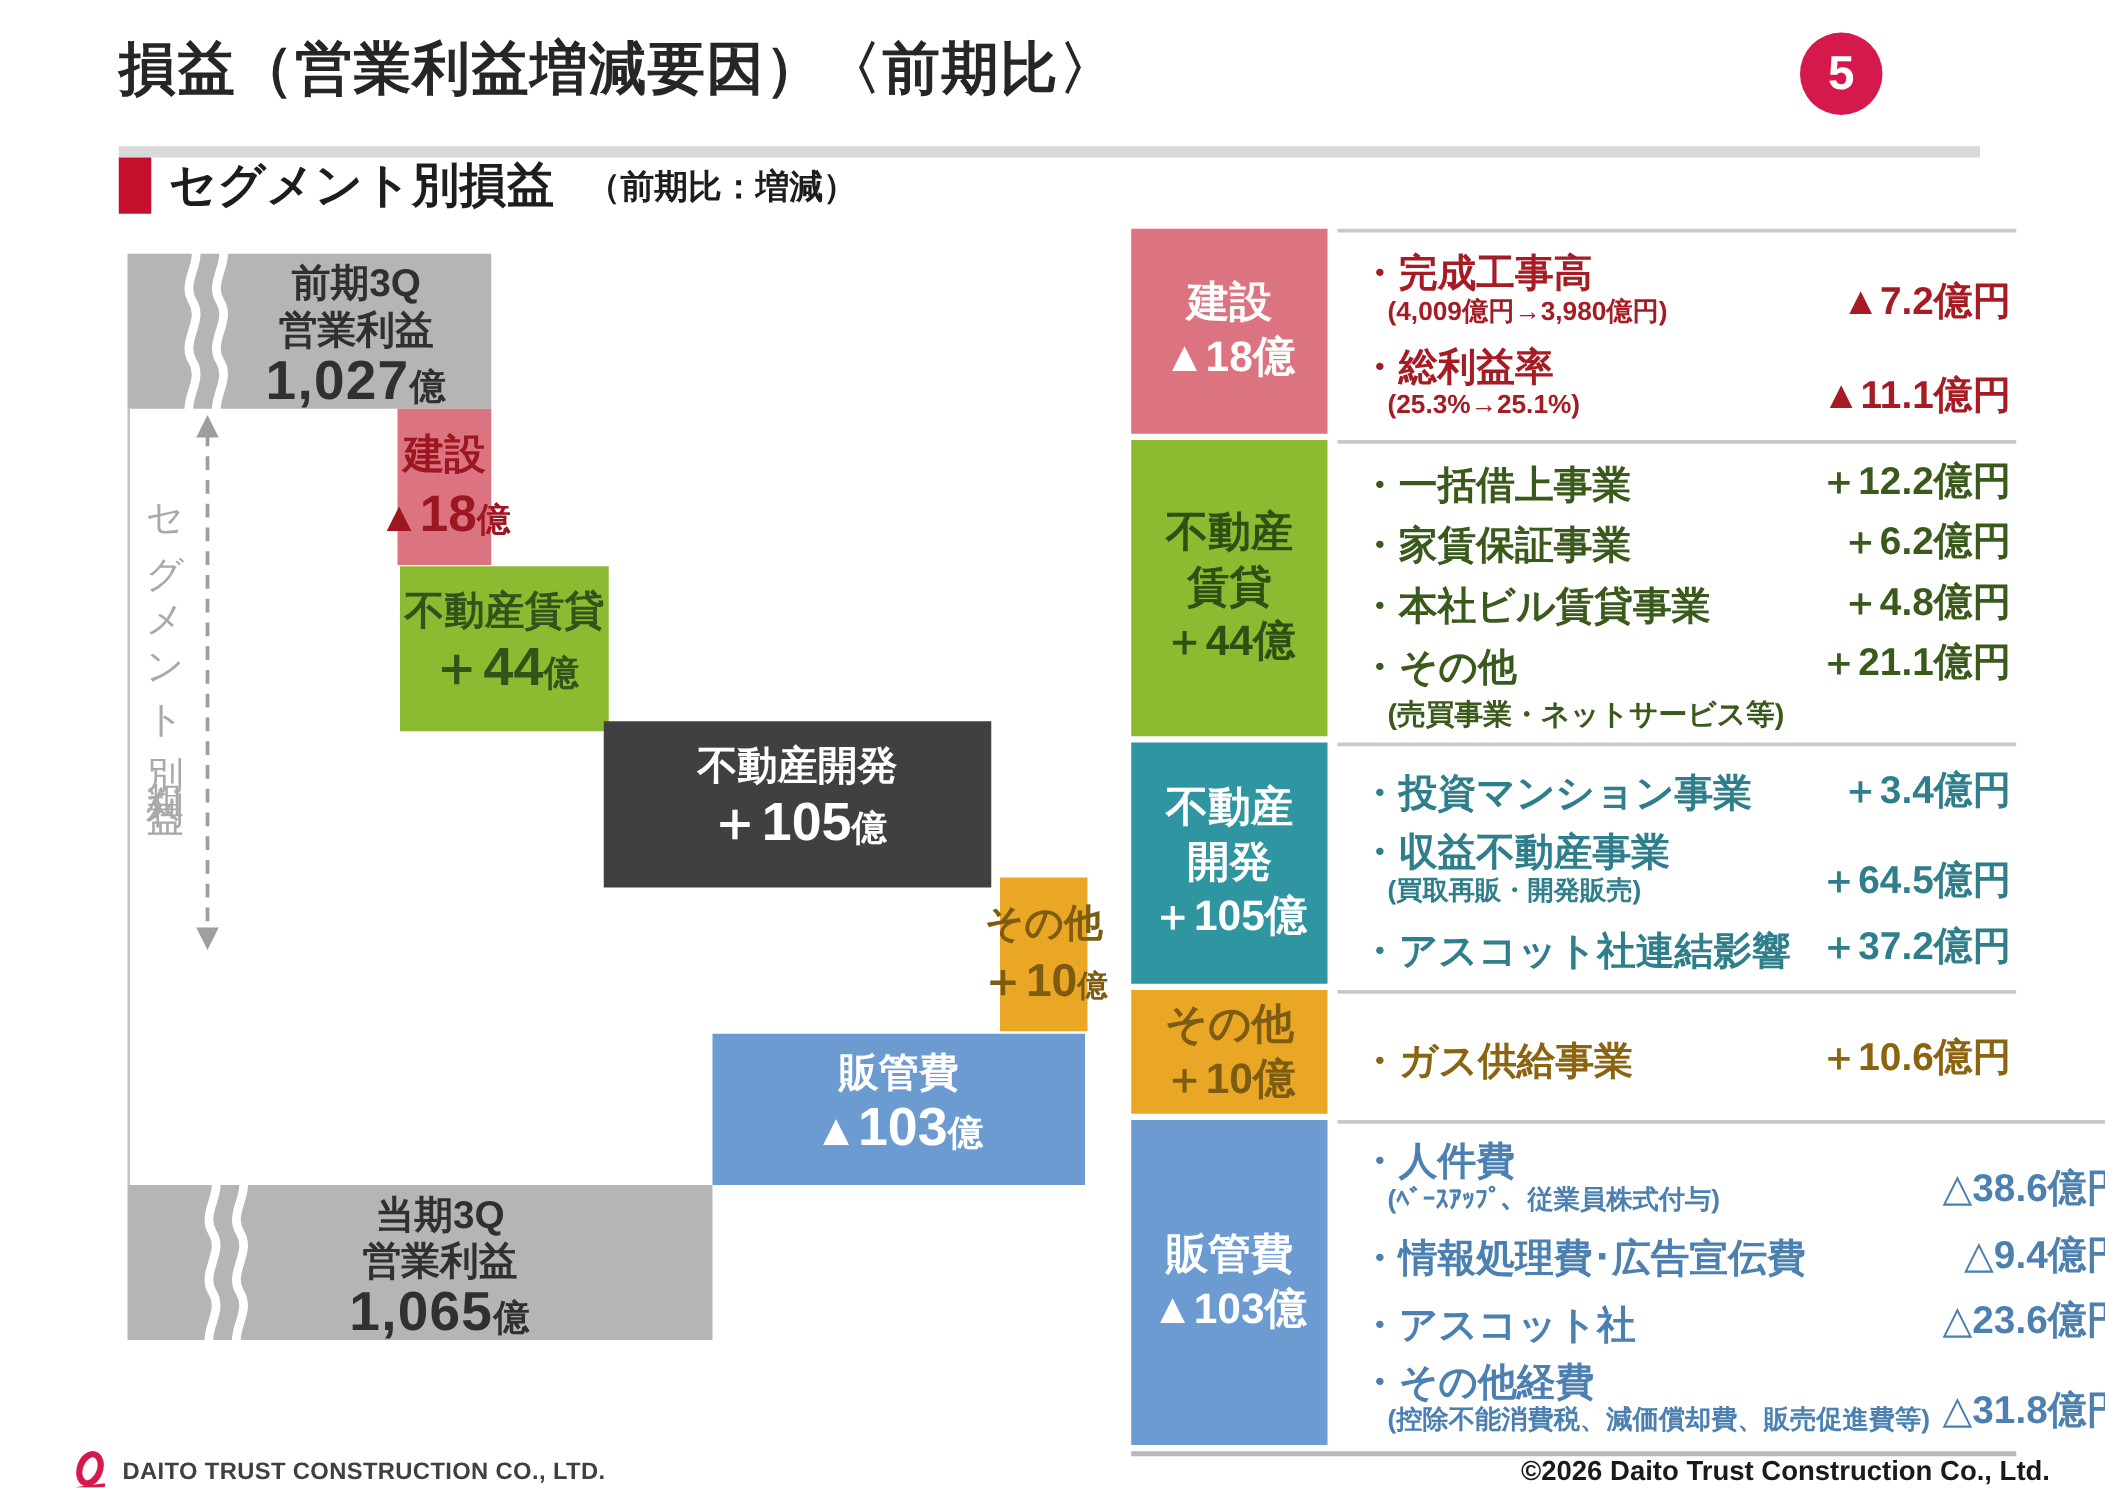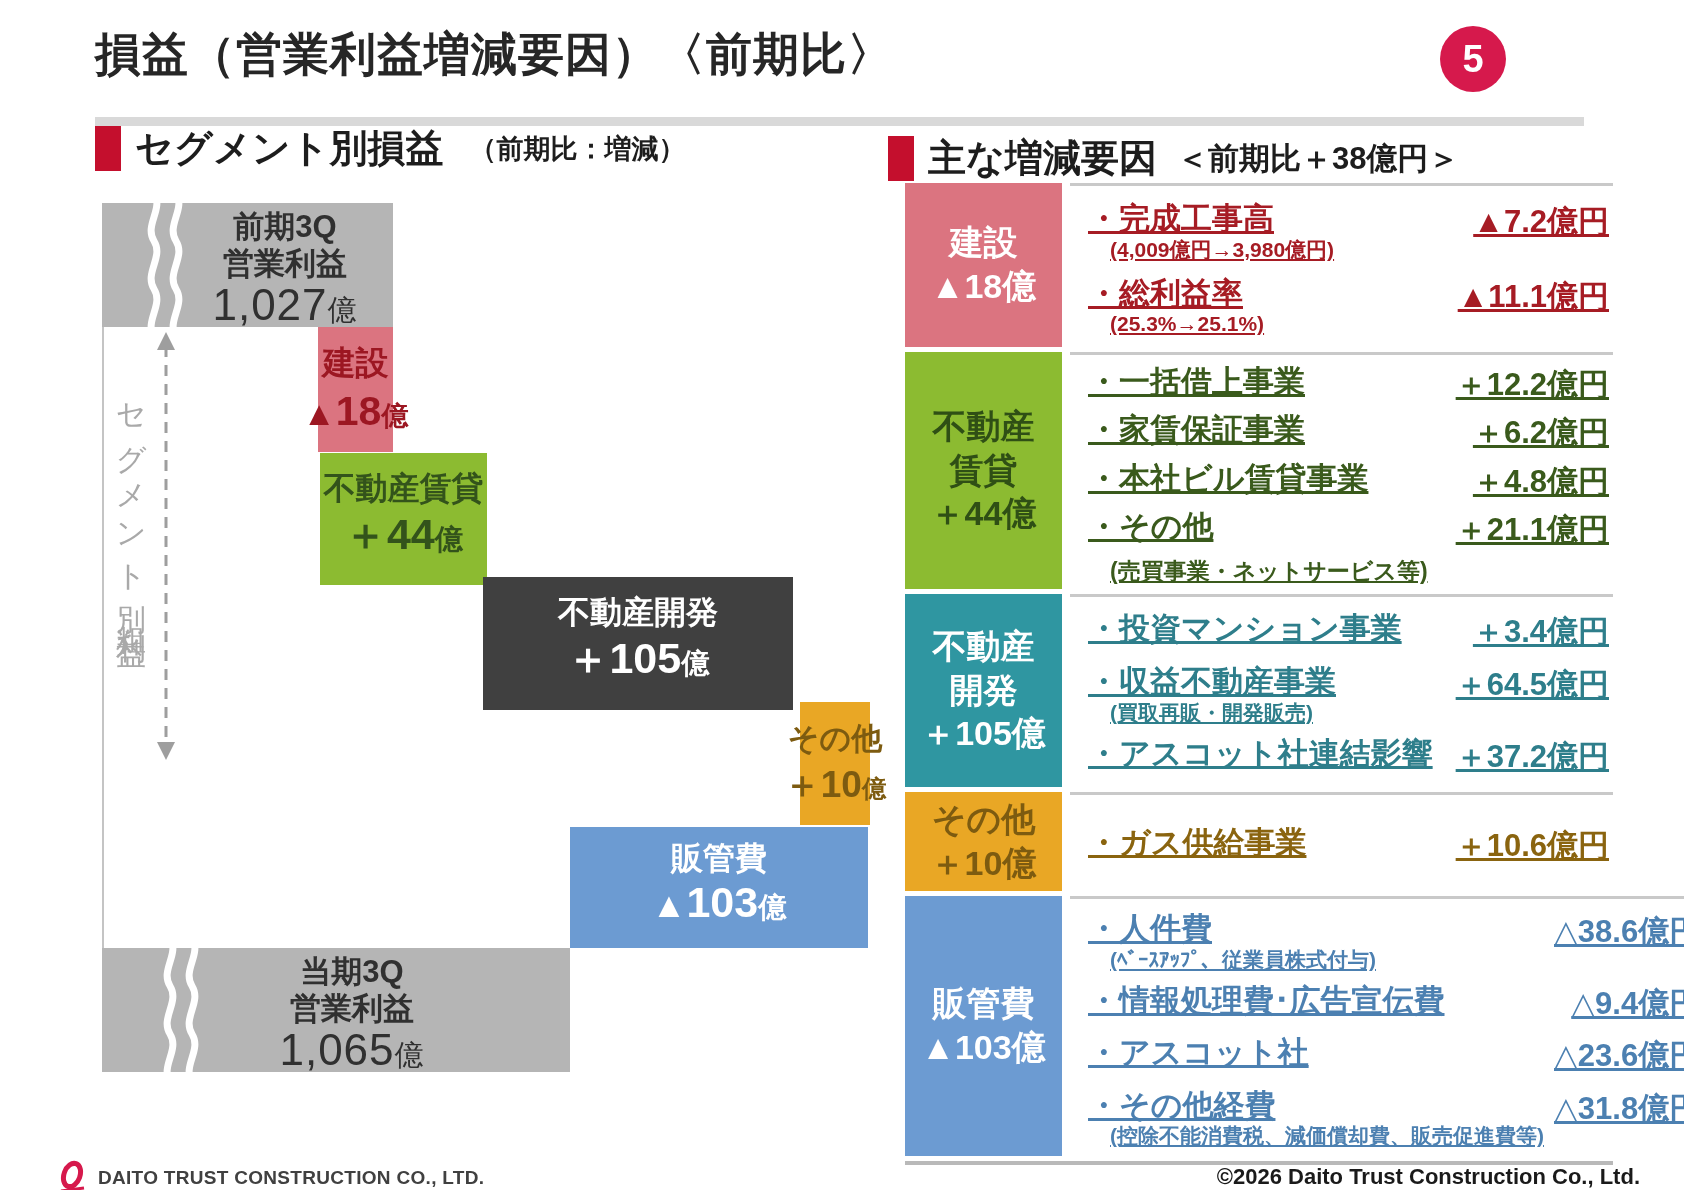--- a/index.html
+++ b/index.html
@@ -23,21 +23,21 @@
   .bar-delta{font-weight:700;line-height:1.1;white-space:nowrap;}
   .suffix{font-size:0.66em;}
   .tri{font-size:0.82em;}
 
   #bar-prev{left:102px;top:203px;width:291px;height:124px;background:#b5b5b5;}
   #bar-curr{left:102px;top:948px;width:468px;height:124px;background:#b5b5b5;}
   .gbar-text{position:absolute;top:6px;text-align:center;color:#303030;}
   #bar-prev .gbar-text{left:78px;width:210px;}
   #bar-curr .gbar-text{left:110px;width:280px;}
   .gbar-line{font-size:31px;font-weight:700;line-height:1.18;}
-  .gbar-val{font-size:44px;font-weight:400;line-height:1.05;letter-spacing:1px;}
+  .gbar-val{font-size:44px;font-weight:700;line-height:1.05;letter-spacing:1px;}
   .gbar-val .suffix{font-size:29px;}
 
   #bar-const{left:318px;top:327px;width:75px;height:125px;background:#db7480;}
   #bar-const .bar-name{font-size:33px;color:#9c1722;margin-top:16px;}
   #bar-const .bar-delta{font-size:41px;color:#9c1722;margin-top:6px;}
   #bar-rent{left:320px;top:453px;width:167px;height:132px;background:#8cbb31;}
   #bar-rent .bar-name{font-size:32px;color:#33531b;margin-top:16px;}
   #bar-rent .bar-delta{font-size:43px;color:#33531b;margin-top:4px;}
   #bar-dev{left:483px;top:577px;width:310px;height:133px;background:#404040;}
   #bar-dev .bar-name{font-size:32px;color:#fff;margin-top:16px;}
@@ -55,21 +55,21 @@
 
   
   #ftable{left:905px;top:183px;width:708px;border-bottom:4px solid #b9b9b9;}
   .frow{display:flex;}
   .fseg{flex:0 0 157px;display:flex;flex-direction:column;align-items:center;justify-content:center;
         margin-bottom:5px;line-height:1.28;}
   .fseg div{font-size:34px;font-weight:700;white-space:nowrap;}
   .fcontent{flex:1;margin-left:8px;border-top:3px solid #c9c9c9;
             display:flex;flex-direction:column;justify-content:space-evenly;
             padding:2px 4px 2px 18px;}
-  .fitem{display:flex;align-items:flex-start;text-decoration:underline;}
+  .fitem{display:flex;align-items:flex-end;}
   .fitem-main{display:flex;flex-direction:column;}
   .fname{font-size:31px;font-weight:700;line-height:1.15;white-space:nowrap;}
   .fnote{font-size:21px;font-weight:700;line-height:1.2;padding-left:22px;white-space:nowrap;}
   .fvalue{margin-left:auto;font-size:31px;font-weight:700;white-space:nowrap;padding-left:10px;}
 
   #frow-1 .fseg{background:#db7480;color:#fff;}
   #frow-1 .fcontent{color:#a61c24;}
   #frow-2 .fseg{background:#8cbb31;color:#2f4f15;}
   #frow-2 .fcontent{color:#3a5a1c;}
   #frow-3 .fseg{background:#2f96a1;color:#fff;}
@@ -97,25 +97,20 @@
     <span>5</span>
   </div>
   <div class="abs" id="title-rule"></div>
 
   <div class="abs" style="left:95px;top:123px;display:flex;align-items:center;gap:14px;">
     <div class="sec-bullet"></div>
     <div class="sec-title">セグメント別損益</div>
     <div class="sec-sub" style="margin-left:12px;">（前期比：増減）</div>
   </div>
 
-  <div class="abs" style="left:888px;top:133px;display:flex;align-items:center;gap:14px;">
-    <div class="sec-bullet"></div>
-    <div class="sec-title">主な増減要因</div>
-    <div class="sec-sub" style="font-size:31px;margin-left:6px;">＜前期比＋38億円＞</div>
-  </div>
 
   <div class="abs" id="chart-left-border"></div>
 
   <svg class="abs" style="left:148px;top:330px;" width="36" height="432">
     <line x1="18" y1="16" x2="18" y2="416" stroke="#9e9e9e" stroke-width="3" stroke-dasharray="11 8"></line>
     <polygon points="18,2 9,20 27,20" fill="#9e9e9e"></polygon>
     <polygon points="18,430 9,412 27,412" fill="#9e9e9e"></polygon>
   </svg>
   <div class="abs" id="axis-label">セグメント別 粗利益</div>
 

